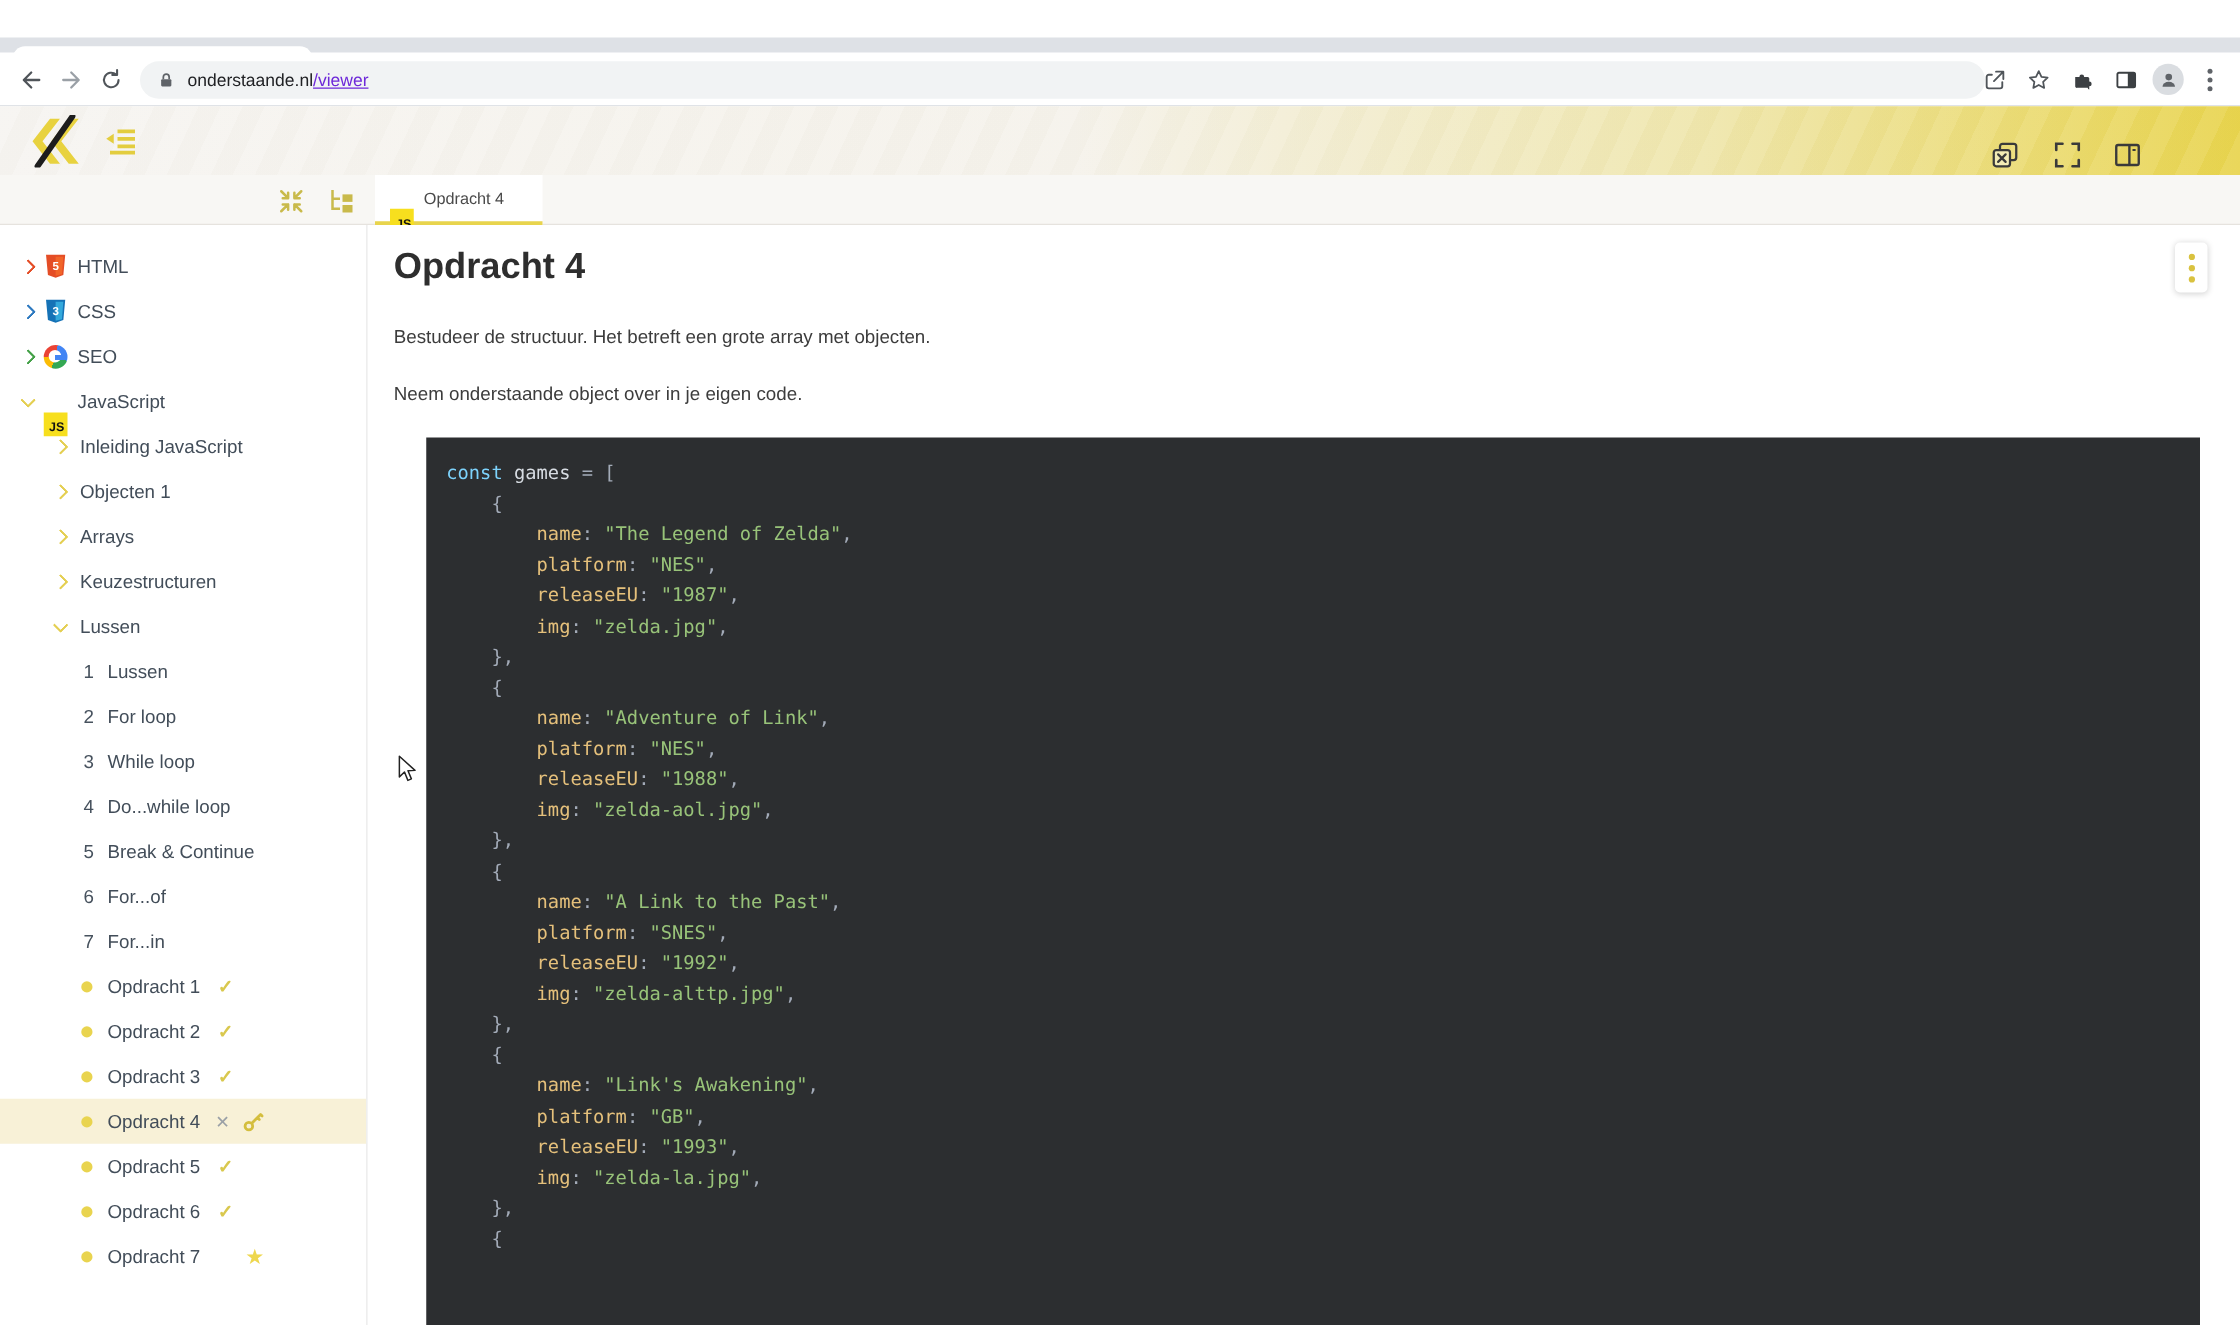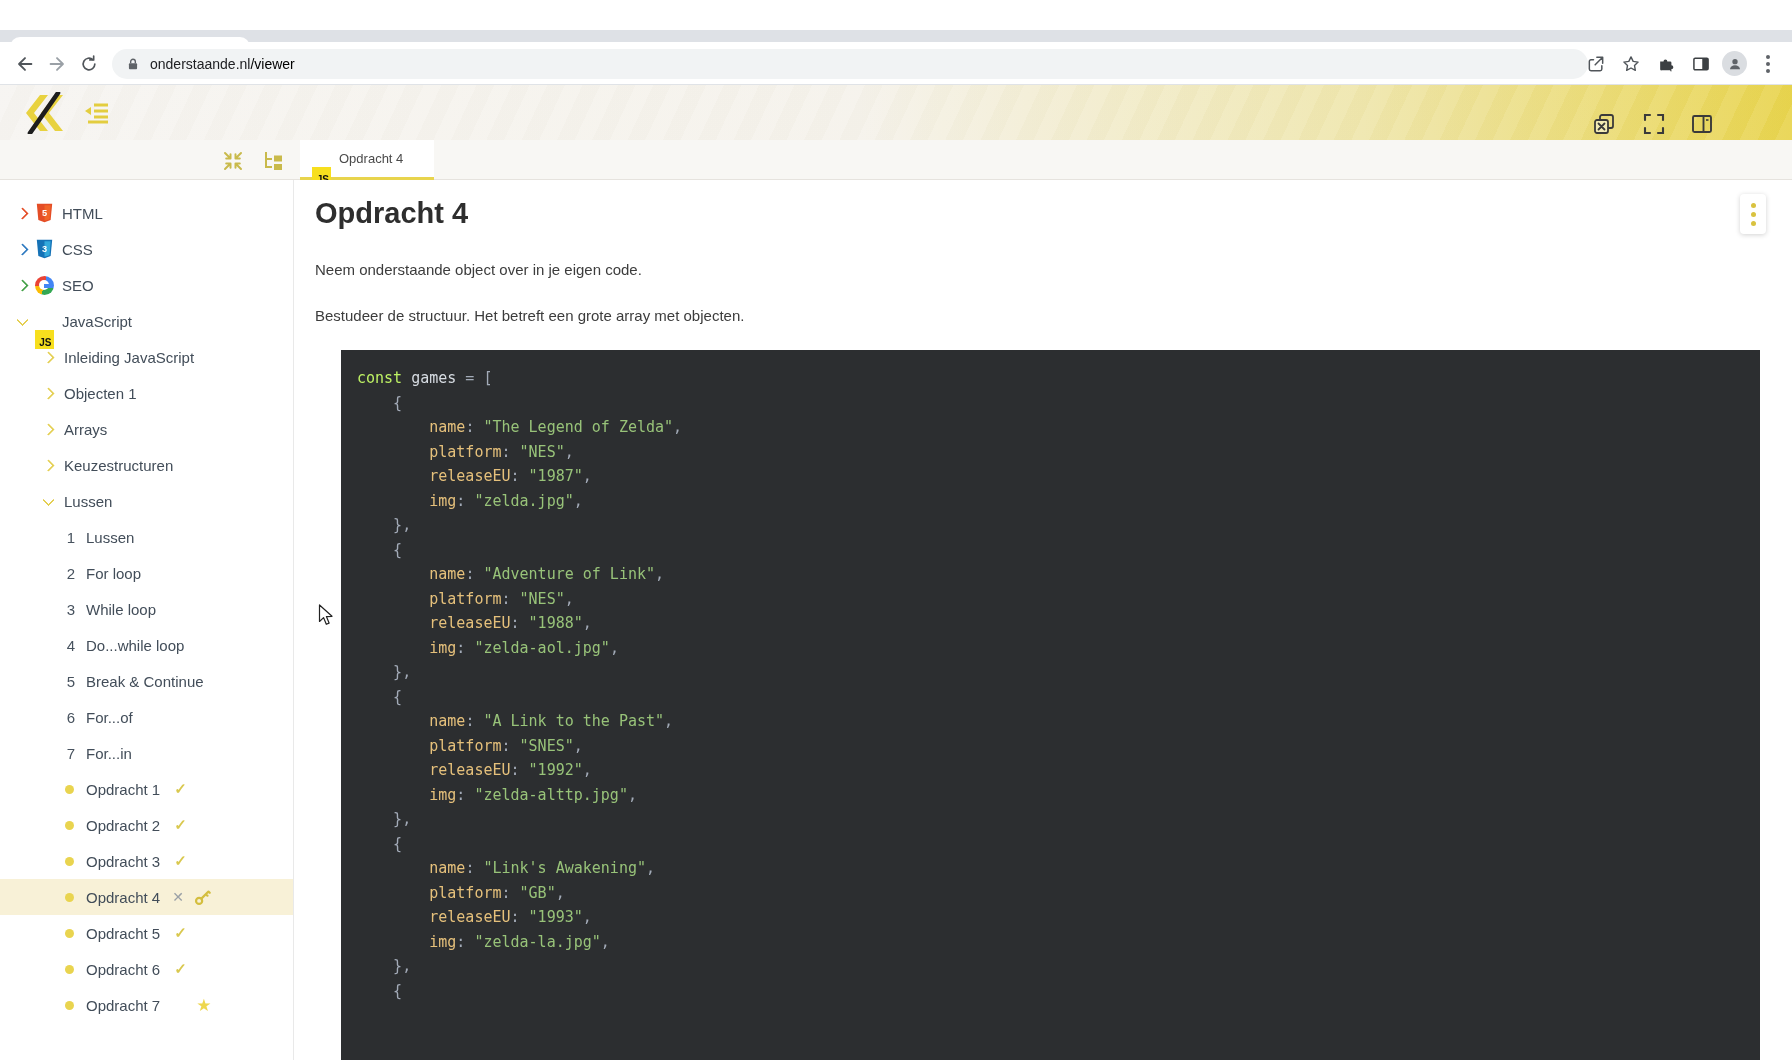--- a/index.html
+++ b/index.html
@@ -16,21 +16,21 @@
     display:flex; align-items:center; justify-content:center; }
   .wctrls { position:absolute; right:0; top:0; height:42px; display:flex; align-items:center; }
   .wbtn { width:46px; height:42px; display:flex; align-items:center; justify-content:center; color:#3c4043; }
 
   
   .toolbar { position:absolute; left:0; top:42px; width:1792px; height:43px; background:#fff; border-bottom:1px solid #e0e3e7; }
   .navbtn { position:absolute; top:9px; width:26px; height:26px; display:flex; align-items:center; justify-content:center; }
   .urlpill { position:absolute; left:112px; top:7px; width:1476px; height:30px; background:#f1f3f4; border-radius:15px;
     display:flex; align-items:center; padding:0 14px; }
   .urltext { font-size:14px; color:#202124; margin-left:10px; }
-  .urlpath { color:#000000; }
+  .urlpath { color:#6d28d9;text-decoration:underline; }
   .tb-right { position:absolute; right:0; top:0; height:43px; display:flex; align-items:center; padding-right:10px; gap:7px; }
   .tbicon { width:28px; height:28px; display:flex; align-items:center; justify-content:center; }
   .profile-dot { width:25px; height:25px; border-radius:50%; background:#dadde1; display:flex; align-items:center; justify-content:center; }
   .kebab { display:flex; flex-direction:column; gap:3px; align-items:center; }
   .kebab i { width:4px; height:4px; border-radius:50%; background:#5f6368; display:block; }
 
   
   .appheader { position:absolute; left:0; top:85px; width:1792px; height:55px;
     background:linear-gradient(90deg,#f6f4f1 0%,#f5f2eb 48%,#efe6ac 76%,#e8d44d 100%); }
   .appheader::before { content:""; position:absolute; inset:0; opacity:.45;
@@ -82,21 +82,21 @@
   .doc-kebab { position:absolute; right:26px; top:14px; width:26px; height:40px; background:#fff; border-radius:4px;
     box-shadow:0 1px 5px rgba(0,0,0,.18); display:flex; flex-direction:column; gap:4px; align-items:center; justify-content:center; }
   .doc-kebab i { width:5px; height:5px; border-radius:50%; background:#d9c23f; display:block; }
   h1.title { margin-top:16px; font-size:29px; line-height:34px; font-weight:600; color:#2e2e2e; }
   h2.subtitle { margin-top:32px; font-size:19px; line-height:22px; font-weight:600; color:#333; }
   p.para { margin-top:26px; font-size:15px; line-height:20px; color:#3c3c3c; }
   p.para:first-of-type { margin-top:30px; }
   .codeblock { margin:24px 32px 0 26px; background:#2c2e30; padding:16px; height:760px;
     font-family:"DejaVu Sans Mono", monospace; font-size:15px; line-height:24.5px; }
   .cline { white-space:pre; }
-  .t-k { color:#bef264; } .t-v { color:#d7dce2; } .t-p { color:#a3abb8; } .t-n { color:#e5c07b; } .t-s { color:#98c379; }
+  .t-k { color:#7dd3fc; } .t-v { color:#d7dce2; } .t-p { color:#a3abb8; } .t-n { color:#e5c07b; } .t-s { color:#98c379; }
 
   .cursor { position:absolute; left:318px; top:604px; z-index:60; }
 </style>
 </head>
 <body>
 
 <div class="titlebar">
   <div class="btab">
     <svg width="18" height="18" viewBox="0 0 24 24">
       <path d="M11 3 L4 12 L11 21 L15 21 L8 12 L15 3 Z" fill="#1fb3aa"></path>
@@ -387,22 +387,22 @@
     </div>
 </div>
 
 <div class="content">
   <div class="doc-kebab">
       <i></i>
       <i></i>
       <i></i>
     </div>
   <h1 class="title">Opdracht 4</h1>
+  <p class="para">Bestudeer de structuur. Het betreft een grote array met objecten.</p>
   <p class="para">Neem onderstaande object over in je eigen code.</p>
-  <p class="para">Bestudeer de structuur. Het betreft een grote array met objecten.</p>
   <div class="codeblock" id="code-pre">
       <div class="cline"><span class="t-k">const</span><span class="t-p"> </span><span class="t-v">games</span><span class="t-p"> = [</span></div>
       <div class="cline"><span class="t-p">    {</span></div>
       <div class="cline"><span class="t-p">        </span><span class="t-n">name</span><span class="t-p">: </span><span class="t-s">"The Legend of Zelda"</span><span class="t-p">,</span></div>
       <div class="cline"><span class="t-p">        </span><span class="t-n">platform</span><span class="t-p">: </span><span class="t-s">"NES"</span><span class="t-p">,</span></div>
       <div class="cline"><span class="t-p">        </span><span class="t-n">releaseEU</span><span class="t-p">: </span><span class="t-s">"1987"</span><span class="t-p">,</span></div>
       <div class="cline"><span class="t-p">        </span><span class="t-n">img</span><span class="t-p">: </span><span class="t-s">"zelda.jpg"</span><span class="t-p">,</span></div>
       <div class="cline"><span class="t-p">    },</span></div>
       <div class="cline"><span class="t-p">    {</span></div>
       <div class="cline"><span class="t-p">        </span><span class="t-n">name</span><span class="t-p">: </span><span class="t-s">"Adventure of Link"</span><span class="t-p">,</span></div>

